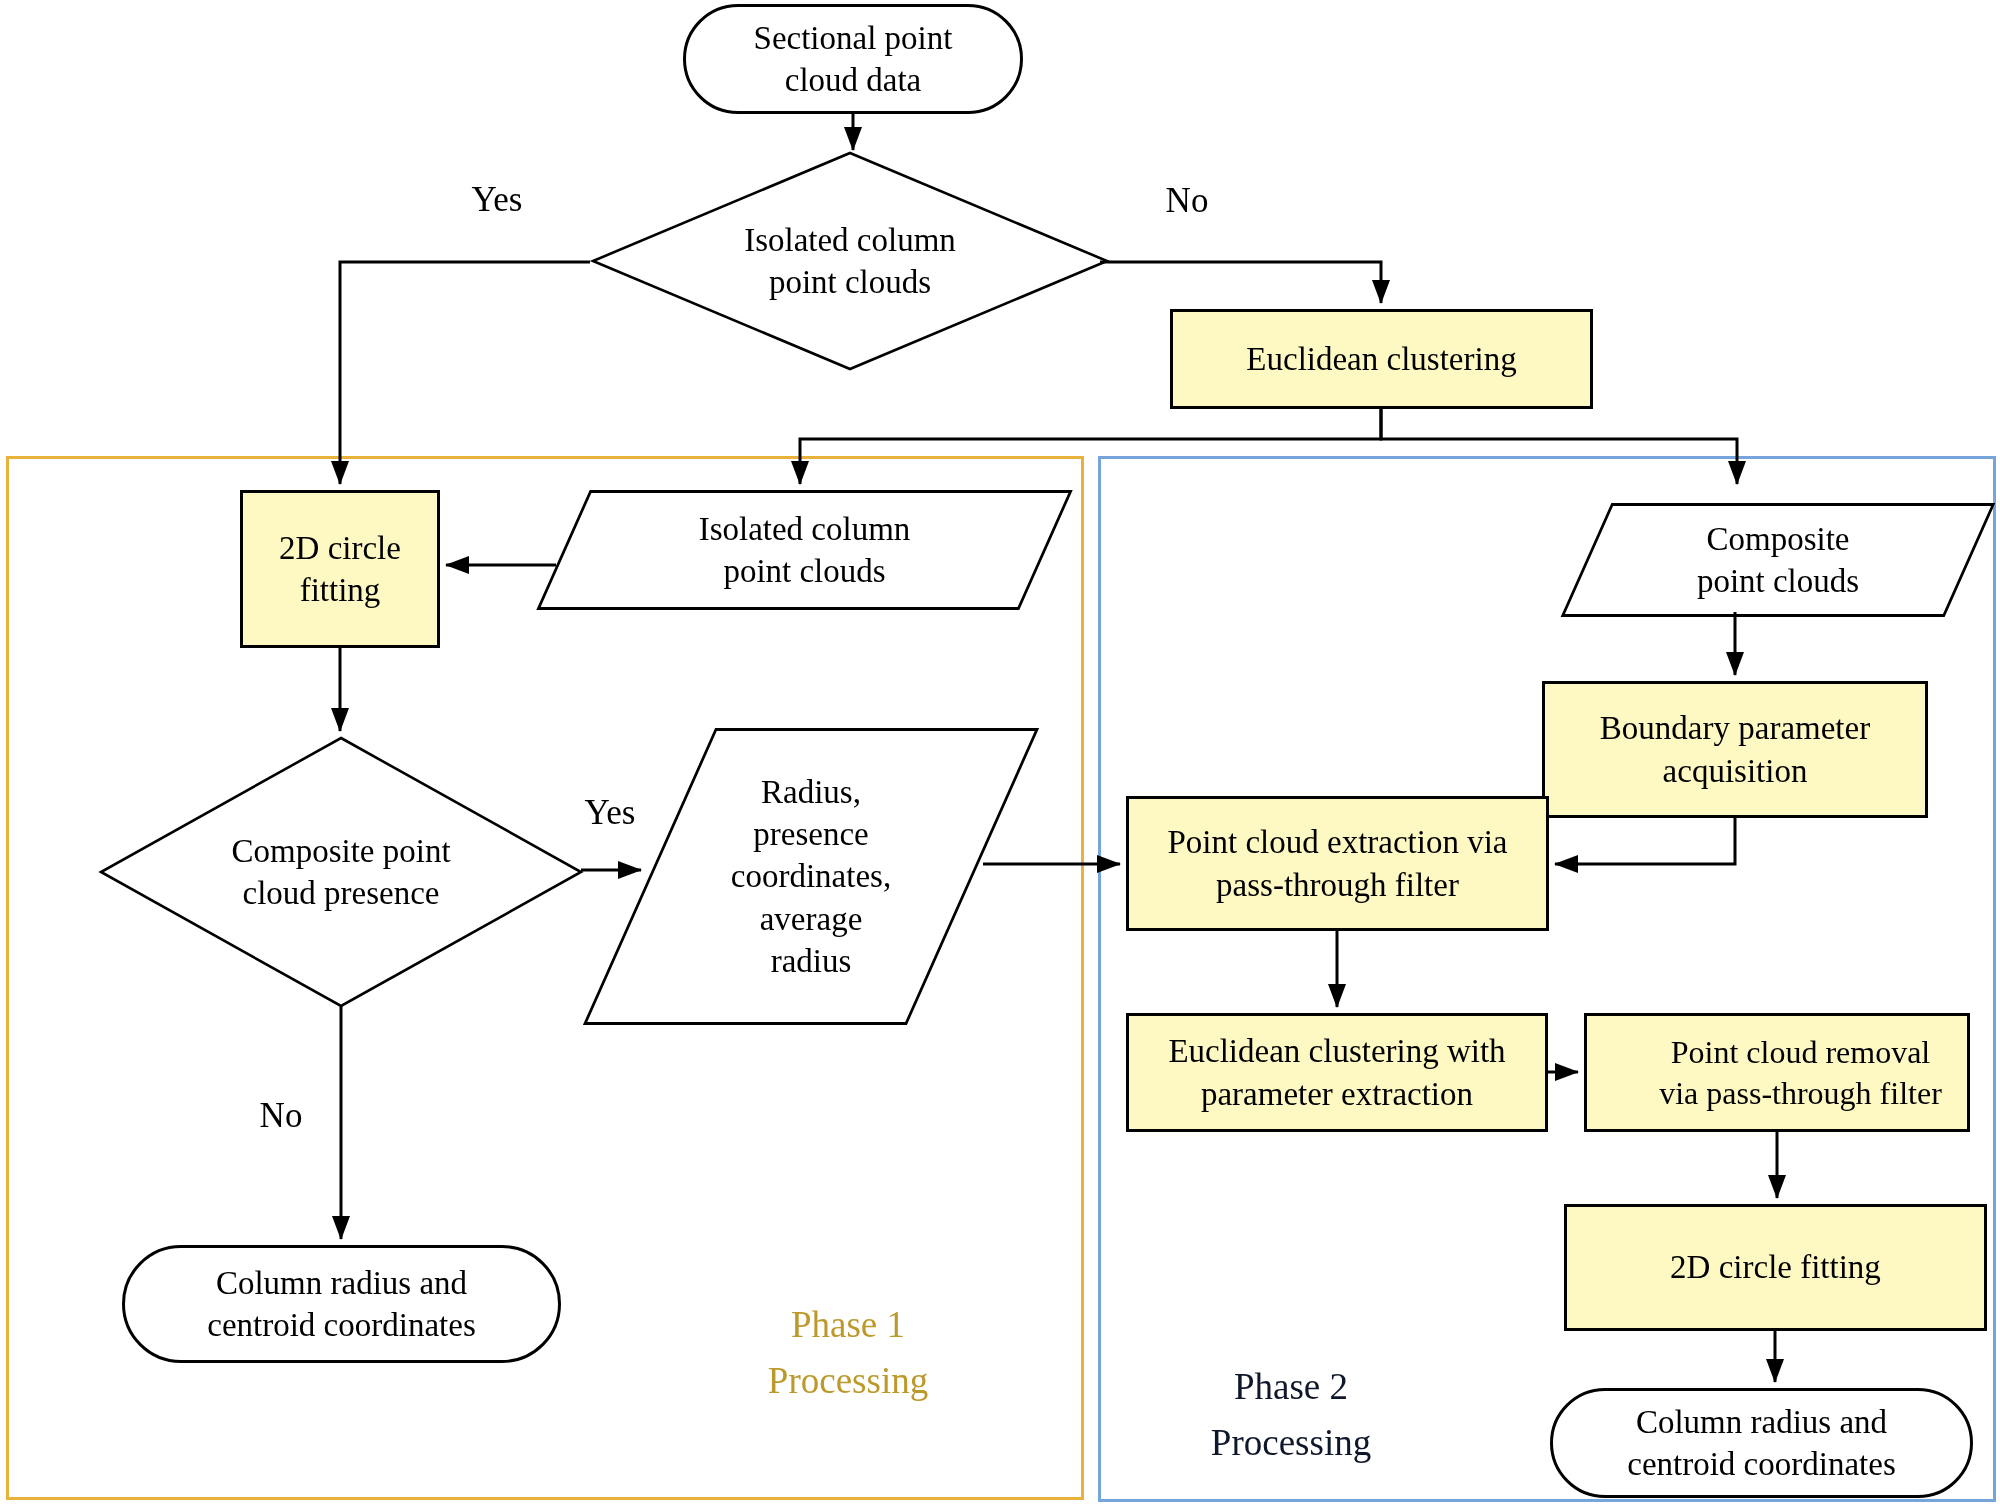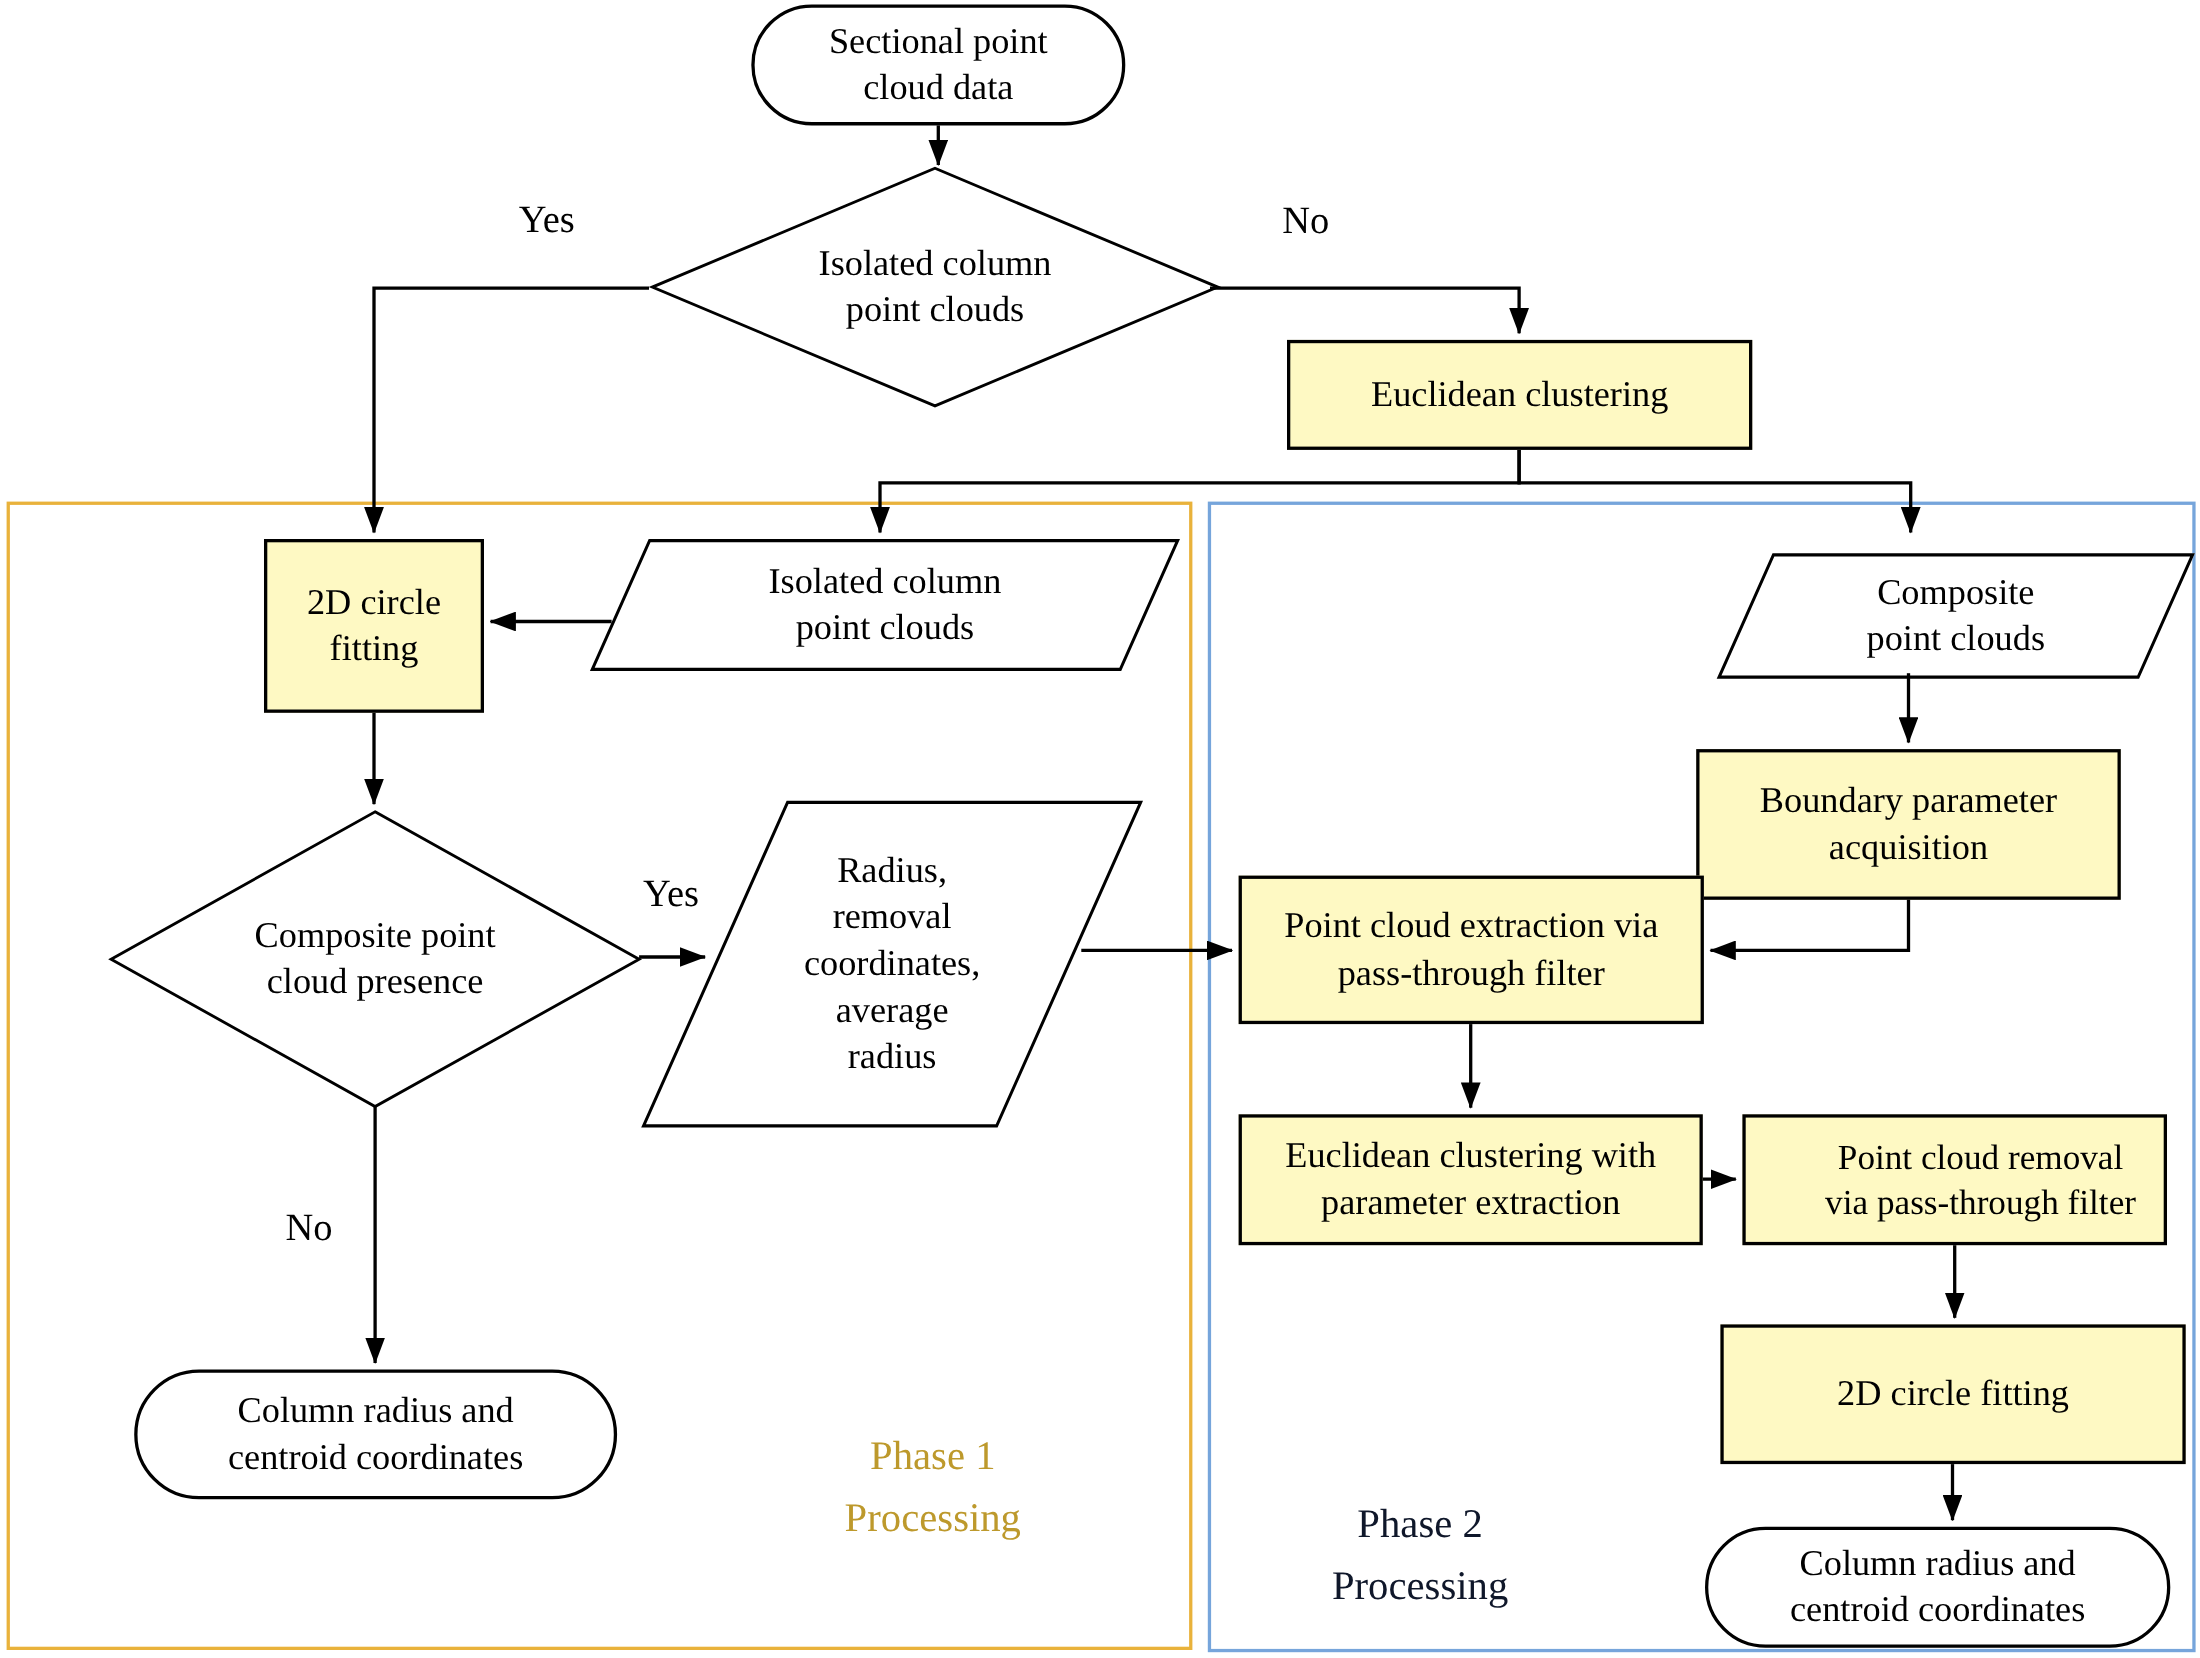--- a/index.html
+++ b/index.html
@@ -101,21 +101,21 @@
     <div class="txt">
       <div>Composite point</div>
       <div>cloud presence</div>
     </div>
   </div>
 
   <div class="node-wrap" style="left:581px;top:728px;width:460px;height:297px;">
     <div class="para-bg" style="left:68px;right:68px;"></div>
     <div class="txt">
       <div>Radius,</div>
-      <div>removal</div>
+      <div>presence</div>
       <div>coordinates,</div>
       <div>average</div>
       <div>radius</div>
     </div>
   </div>
 
   <div class="node-wrap stadium" style="left:122px;top:1245px;width:439px;height:118px;border-radius:59px;">
     <div class="txt">
       <div>Column radius and</div>
       <div>centroid coordinates</div>

